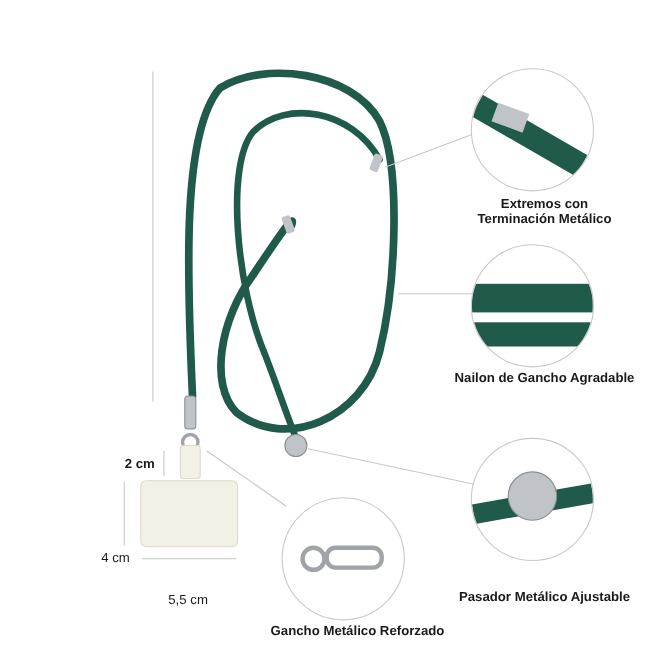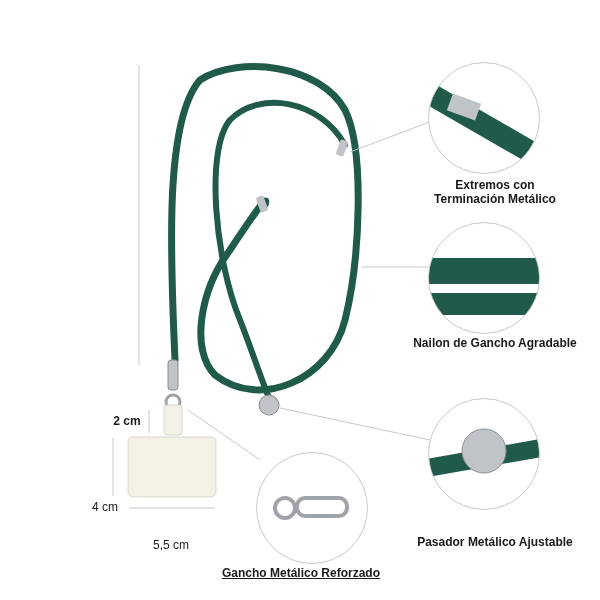--- a/index.html
+++ b/index.html
@@ -69,14 +69,14 @@
   <div class="lbl" style="left:112px;top:414px;width:30px;font-weight:bold;">2 cm</div>
   <div class="lbl" style="left:88px;top:460px;width:34px;margin-top:40px;">4 cm</div>
   <div class="lbl" style="left:146px;top:538px;width:50px;">5,5 cm</div>
 
   <div class="lbl bold" style="left:420px;top:178px;width:150px;">
     <div>Extremos con</div>
     <div>Terminación Metálico</div>
   </div>
   <div class="lbl bold" style="left:405px;top:336px;width:180px;">Nailon de Gancho Agradable</div>
   <div class="lbl bold" style="left:395px;top:535px;width:200px;">Pasador Metálico Ajustable</div>
-  <div class="lbl bold" style="left:211px;top:566px;width:180px;text-decoration:underline;">Gancho Metálico Reforzado</div>
+  <div class="lbl bold" style="left:235px;top:566px;width:180px;">Gancho Metálico Reforzado</div>
 </div>
 
 </body></html>

